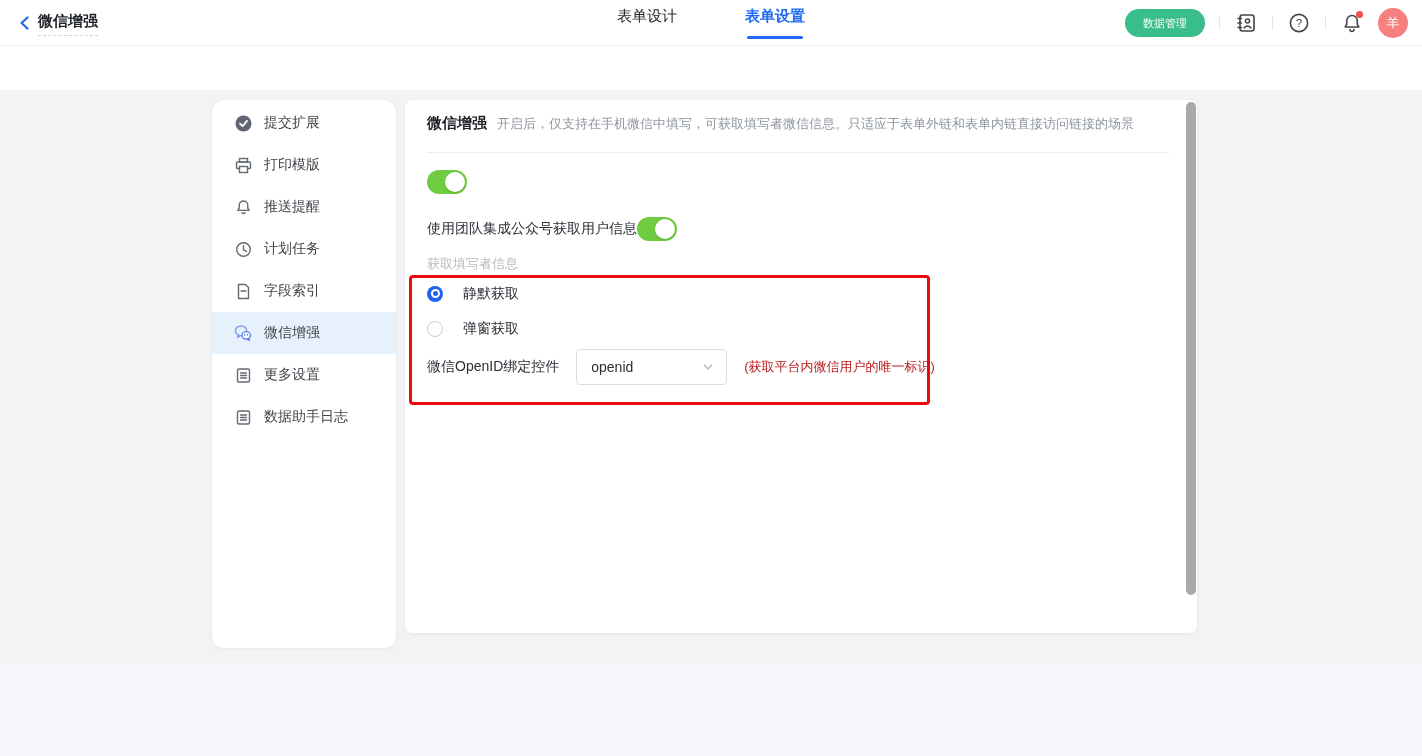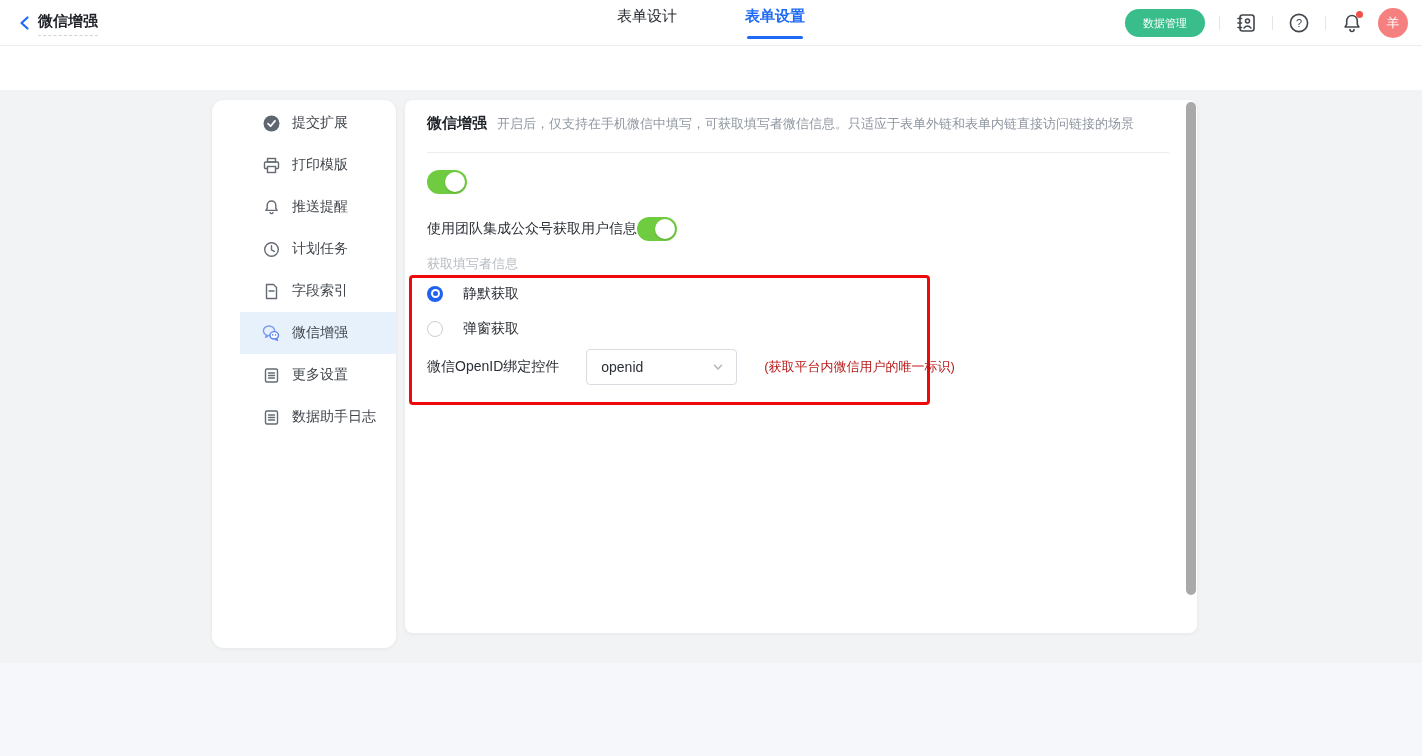--- a/index.html
+++ b/index.html
@@ -31,21 +31,21 @@
               background:#f2504b; }
   .avatar { width:30px; height:30px; border-radius:50%; background:#f67f7f; color:#fff;
             font-size:13px; display:flex; align-items:center; justify-content:center; cursor:pointer; }
 
   
   .workspace-bg { position:absolute; left:0; top:90px; width:1422px; height:573px; background:#f2f3f4; }
   .bottom-bg    { position:absolute; left:0; top:663px; width:1422px; height:93px; background:#f6f7fa; }
 
   
   .sidebar { position:absolute; left:212px; top:100px; width:184px; height:548px; background:#fff;
-             border-radius:12px; box-shadow:0 1px 4px rgba(31,35,41,.06); padding-top:2px; z-index:2;padding-left:28px; }
+             border-radius:12px; box-shadow:0 1px 4px rgba(31,35,41,.06); padding-top:2px; z-index:2; }
   .side-item { height:42px; display:flex; align-items:center; padding-left:22px; gap:12px;
                font-size:14px; color:#41464c; cursor:pointer; }
   .side-item.active { background:#e7f1fc; }
   .side-item .icn { width:18px; height:18px; display:flex; align-items:center; justify-content:center; }
 
   
   .content { position:absolute; left:405px; top:100px; width:792px; height:533px; background:#fff;
              border-radius:8px; box-shadow:0 1px 4px rgba(31,35,41,.06); z-index:2; }
   .scroll-thumb { position:absolute; right:1px; top:2px; width:10px; height:493px;
                   background:#a9a9a9; border-radius:6px; cursor:grab; }
@@ -70,21 +70,21 @@
   .radio-row.r1 { top:185px; height:17px; }
   .radio-row.r2 { top:220px; height:17px; }
   .radio { width:16px; height:16px; border-radius:50%; }
   .radio.sel { background:#1f62f0; display:flex; align-items:center; justify-content:center; }
   .radio.sel .w { width:9px; height:9px; border-radius:50%; background:#fff;
                   display:flex; align-items:center; justify-content:center; }
   .radio.sel .w .b { width:5px; height:5px; border-radius:50%; background:#1f62f0; }
   .radio.unsel { background:#fff; border:1px solid #c9cdd4; }
 
   .openid-row { position:absolute; left:22px; top:249px; height:36px; display:flex;
-                align-items:center; gap:27px; }
+                align-items:center; gap:17px; }
   .select { width:151px; height:36px; border:1px solid #d9dce0; border-radius:4px; background:#fff;
             display:flex; align-items:center; padding:0 12px 0 14px; cursor:pointer; }
   .select .val { flex:1; font-size:14px; color:#2b2f36; }
   .hint { font-size:13px; color:#b91c1c; }
 </style>
 </head>
 <body>
 
 <div class="page">
 

